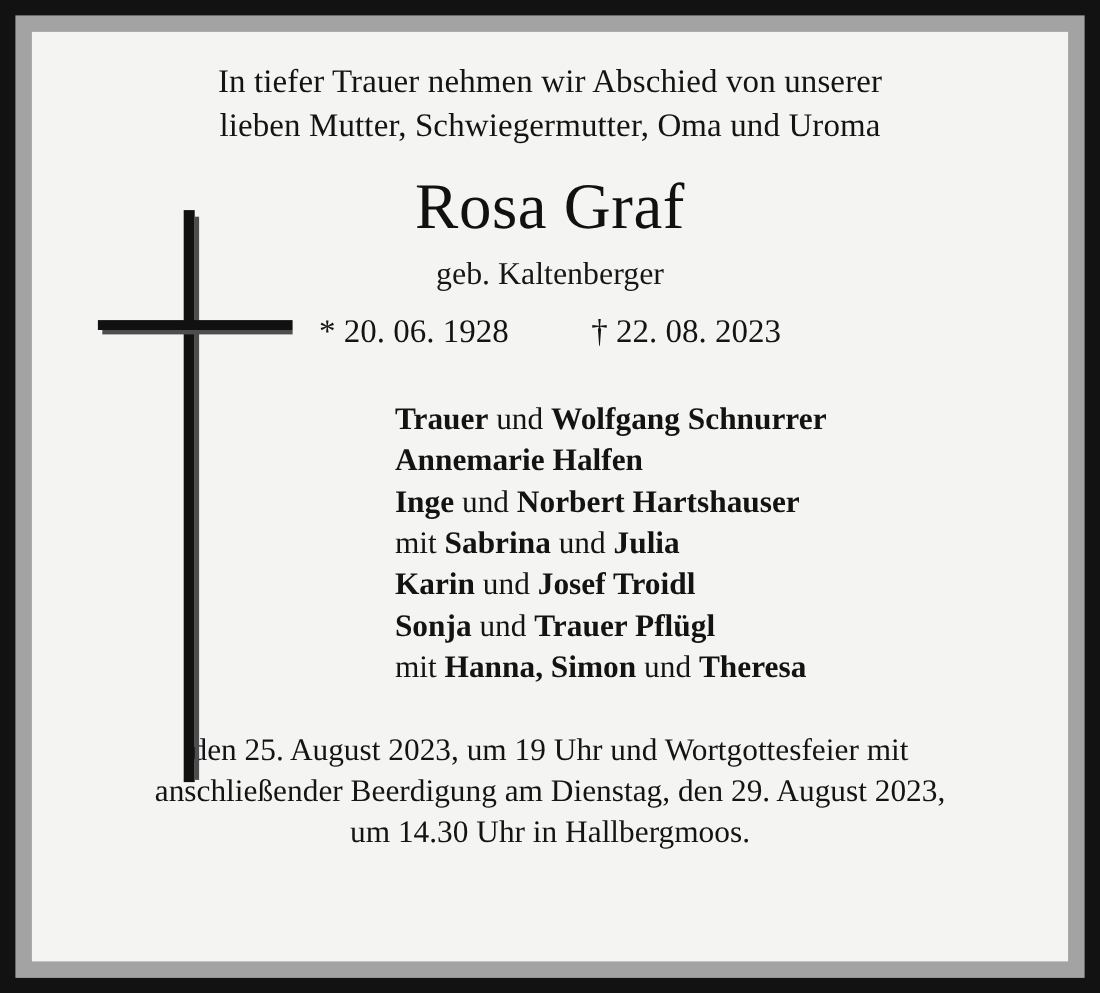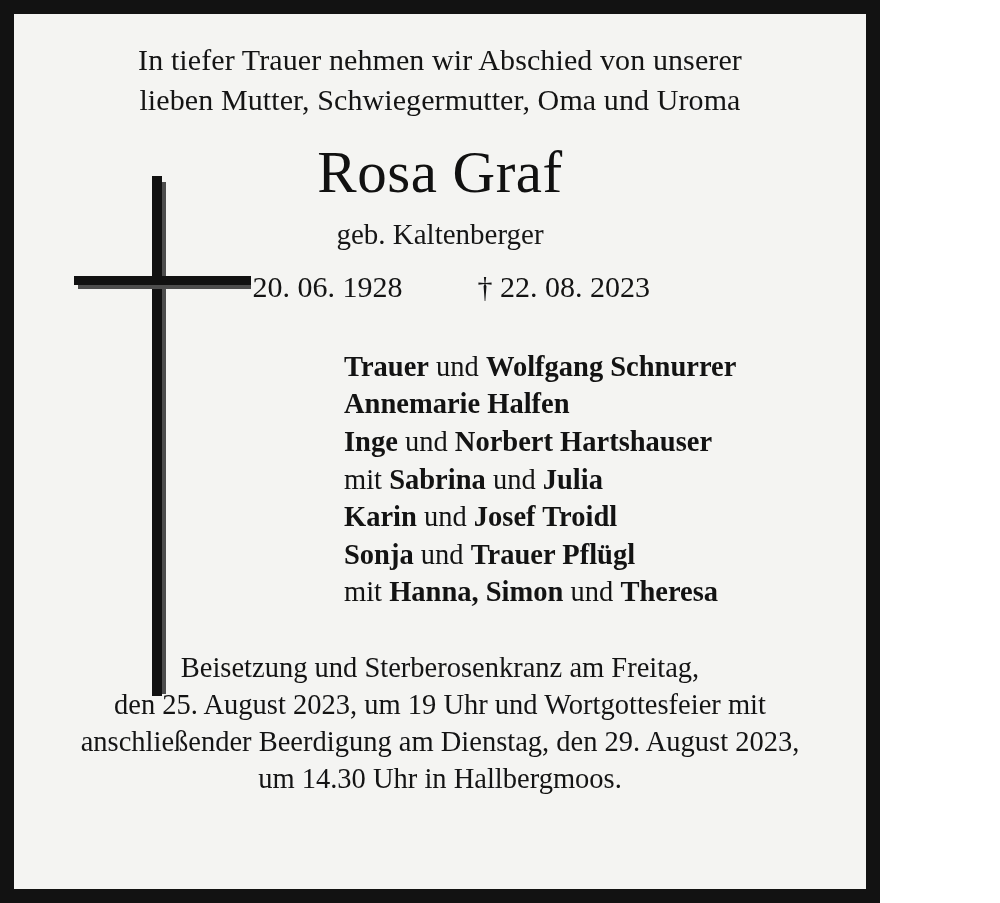--- a/index.html
+++ b/index.html
@@ -11,25 +11,25 @@
     width: 1000px;
     height: 903px;
     font-family: "Liberation Serif", serif;
     color: #1a1a1a;
     overflow: hidden;
   }
 
   .notice-frame {
     position: relative;
     box-sizing: border-box;
-    width: 880px;
+    width: 1000px;
     height: 903px;
     border: 14px solid #121212;
-    background: #000000;
-    padding: 0;
+    background: #a3a3a3;
+    padding: 15px;
   }
 
   .notice-inner {
     position: relative;
     box-sizing: border-box;
     width: 100%;
     height: 100%;
     background: #f4f4f2;
     padding: 26px 30px 20px 30px;
   }
@@ -172,20 +172,19 @@
         <div class="line"><b>Trauer</b><span> und </span><b>Wolfgang Schnurrer</b></div>
         <div class="line"><b>Annemarie Halfen</b></div>
         <div class="line"><b>Inge</b><span> und </span><b>Norbert Hartshauser</b></div>
         <div class="line"><span>mit </span><b>Sabrina</b><span> und </span><b>Julia</b></div>
         <div class="line"><b>Karin</b><span> und </span><b>Josef Troidl</b></div>
         <div class="line"><b>Sonja</b><span> und </span><b>Trauer Pflügl</b></div>
         <div class="line"><span>mit </span><b>Hanna, Simon</b><span> und </span><b>Theresa</b></div>
       </div>
 
     <div class="footer">
-      <div class="line">Beisetzung und Sterberosenkranz am Freitag,</div>
       <div class="line">den 25. August 2023, um 19 Uhr und Wortgottesfeier mit</div>
       <div class="line">anschließender Beerdigung am Dienstag, den 29. August 2023,</div>
       <div class="line">um 14.30 Uhr in Hallbergmoos.</div>
     </div>
 
   </div>
 </div>
 
 </body></html>

